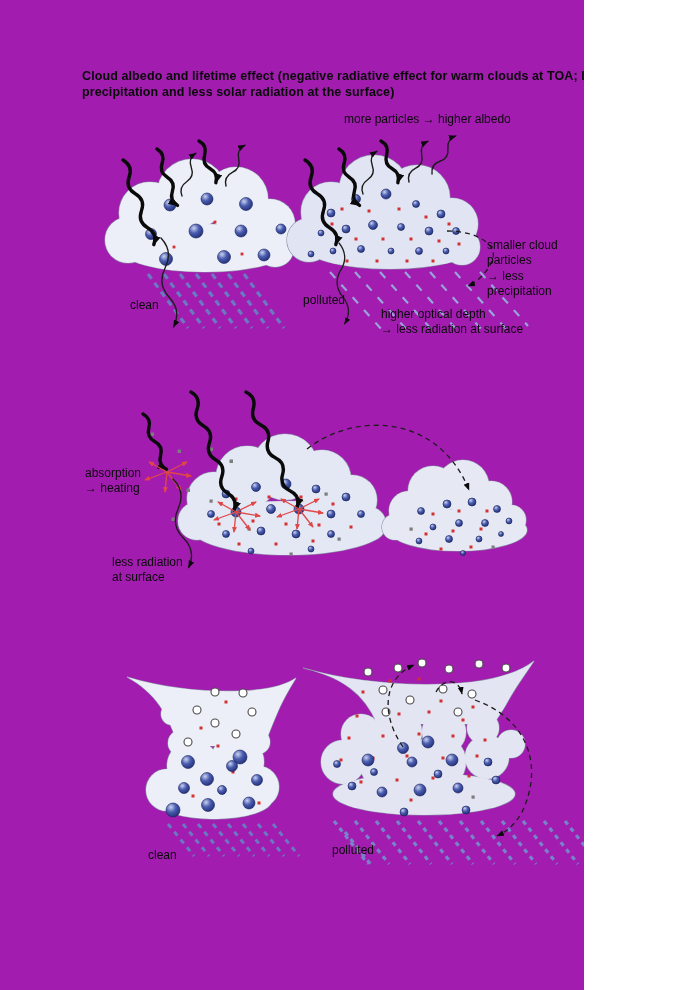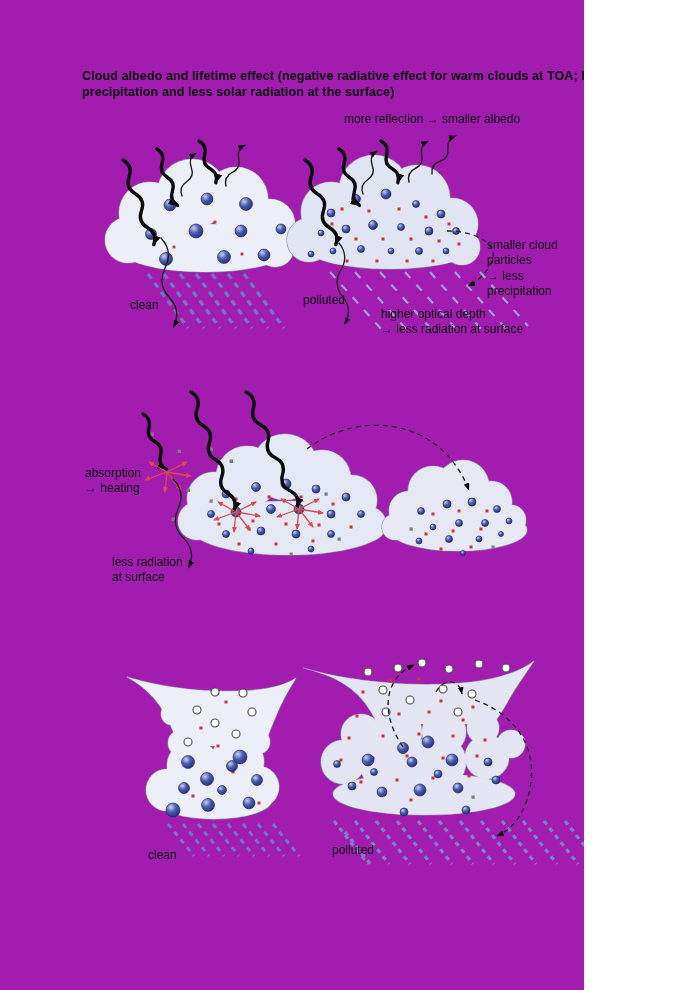--- a/index.html
+++ b/index.html
@@ -448,21 +448,21 @@
   </g>
 
   <g>
     <path class="dash" d="M403,747 C379,712 385,677 414,665"></path>
     <path class="dash" d="M436,692 C444,677 459,679 462,694"></path>
   </g>
   <path class="dash" d="M475,700 C528,719 544,766 522,812 C516,823 508,831 497,836"></path>
 </svg>
 
 <div class="heading" style="left:82px;top:68px;width:572px">Cloud albedo and lifetime effect (negative radiative effect for warm clouds at TOA; less precipitation and less solar radiation at the surface)</div>
-<div class="lbl" style="left:344px;top:112px">more reflection → smaller albedo</div>
+<div class="lbl" style="left:344px;top:112px">more particles → higher albedo</div>
 <div class="lbl" style="left:130px;top:298px">clean</div>
 <div class="lbl" style="left:303px;top:293px">polluted</div>
 <div class="lbl" style="left:487px;top:238px">smaller cloud particles
 → less precipitation</div>
 <div class="lbl" style="left:381px;top:307px">higher optical depth
 → less radiation at surface</div>
 
 <div class="lbl" style="left:85px;top:466px">absorption
 → heating</div>
 <div class="lbl" style="left:112px;top:555px">less radiation

